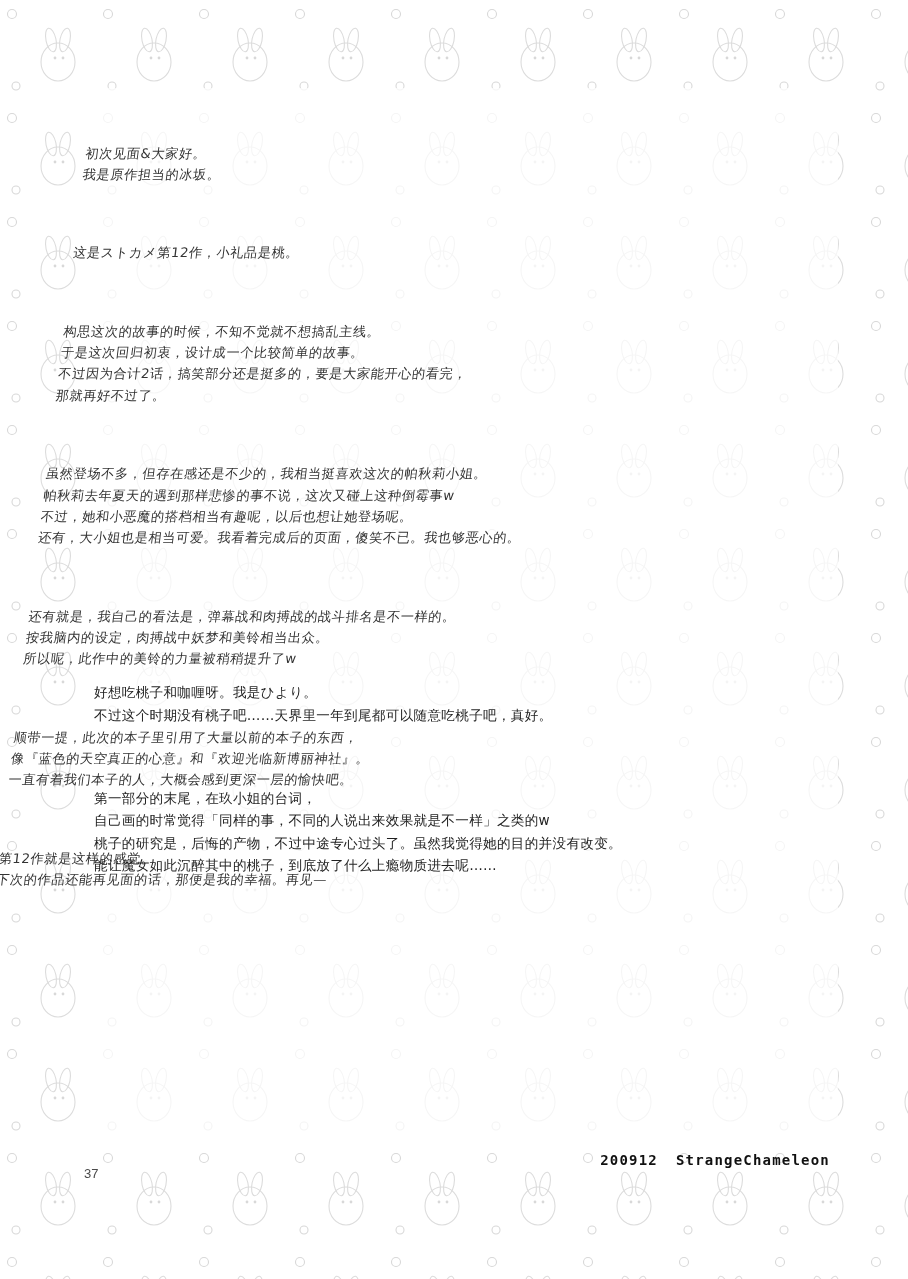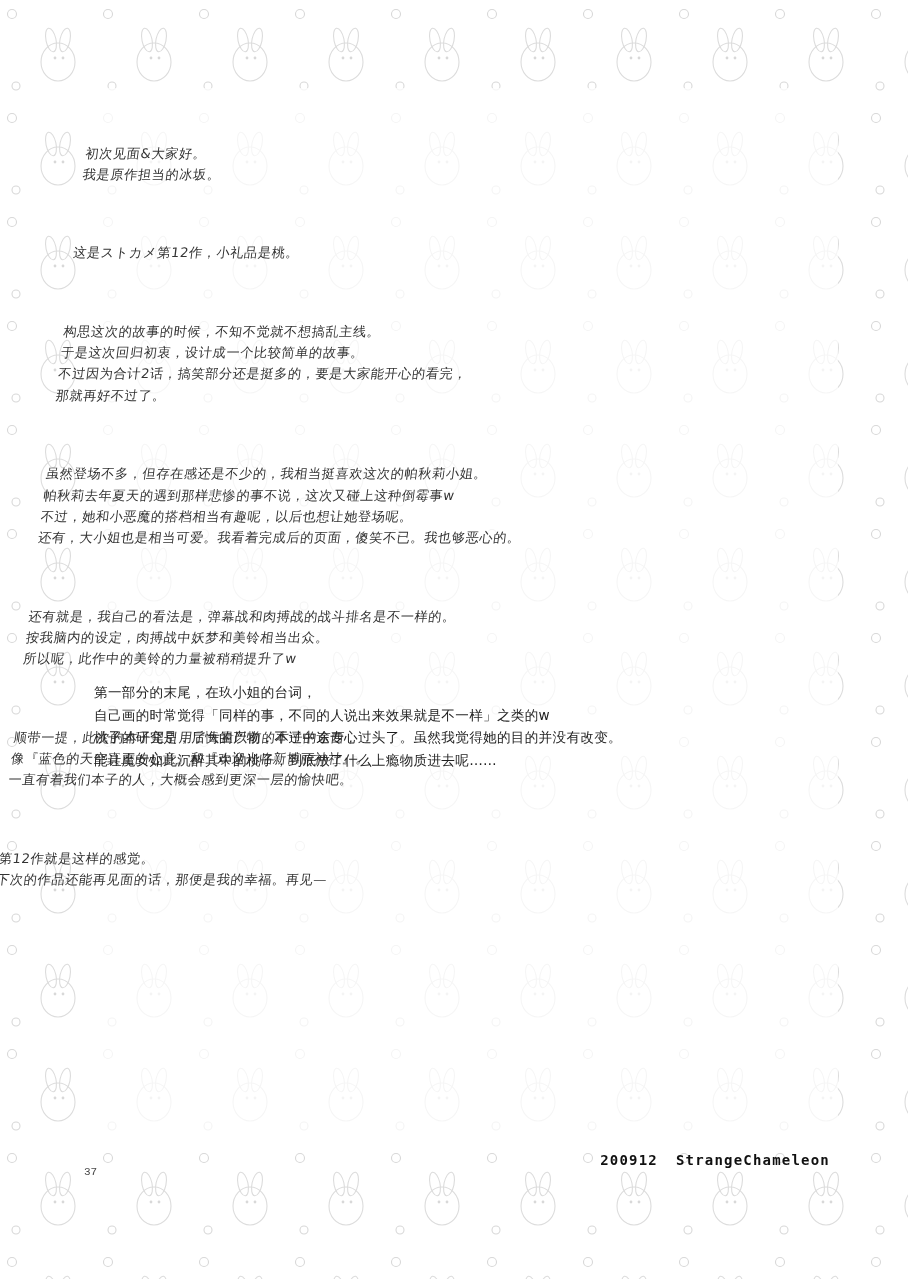--- a/index.html
+++ b/index.html
@@ -65,22 +65,22 @@
     color: #1f1f1f;
   }
   #block-printed .para { margin-bottom: 15px; }
   #block-printed .para:last-child { margin-bottom: 0; }
 
   
   #page-number {
     position: absolute;
     left: 84px;
     top: 1166px;
-    font-family: Liberation Mono, monospace;
-    font-size: 11px;
+    font-family: Liberation Sans, sans-serif;
+    font-size: 13px;
     color: #4a4a4a;
   }
   #colophon {
     position: absolute;
     right: 78px;
     top: 1152px;
     font-family: "DejaVu Sans Mono", monospace;
     font-size: 14px;
     font-weight: bold;
     letter-spacing: 1.2px;
@@ -132,20 +132,22 @@
 按我脑内的设定，肉搏战中妖梦和美铃相当出众。
 所以呢，此作中的美铃的力量被稍稍提升了w</div>
     <div class="para">顺带一提，此次的本子里引用了大量以前的本子的东西，
 像『蓝色的天空真正的心意』和『欢迎光临新博丽神社』。
 一直有着我们本子的人，大概会感到更深一层的愉快吧。</div>
     <div class="para">第12作就是这样的感觉。
 下次的作品还能再见面的话，那便是我的幸福。再见—</div>
   </div>
 
   <div class="afterword-block" id="block-printed">
+    <div class="para">好想吃桃子和咖喱呀。我是ひより。
+不过这个时期没有桃子吧……天界里一年到尾都可以随意吃桃子吧，真好。</div>
     <div class="para">第一部分的末尾，在玖小姐的台词，
 自己画的时常觉得「同样的事，不同的人说出来效果就是不一样」之类的w
 桃子的研究是，后悔的产物，不过中途专心过头了。虽然我觉得她的目的并没有改变。
 能让魔女如此沉醉其中的桃子，到底放了什么上瘾物质进去呢……</div>
     
   </div>
 
   <div id="page-number">37</div>
 
   <div id="colophon">

